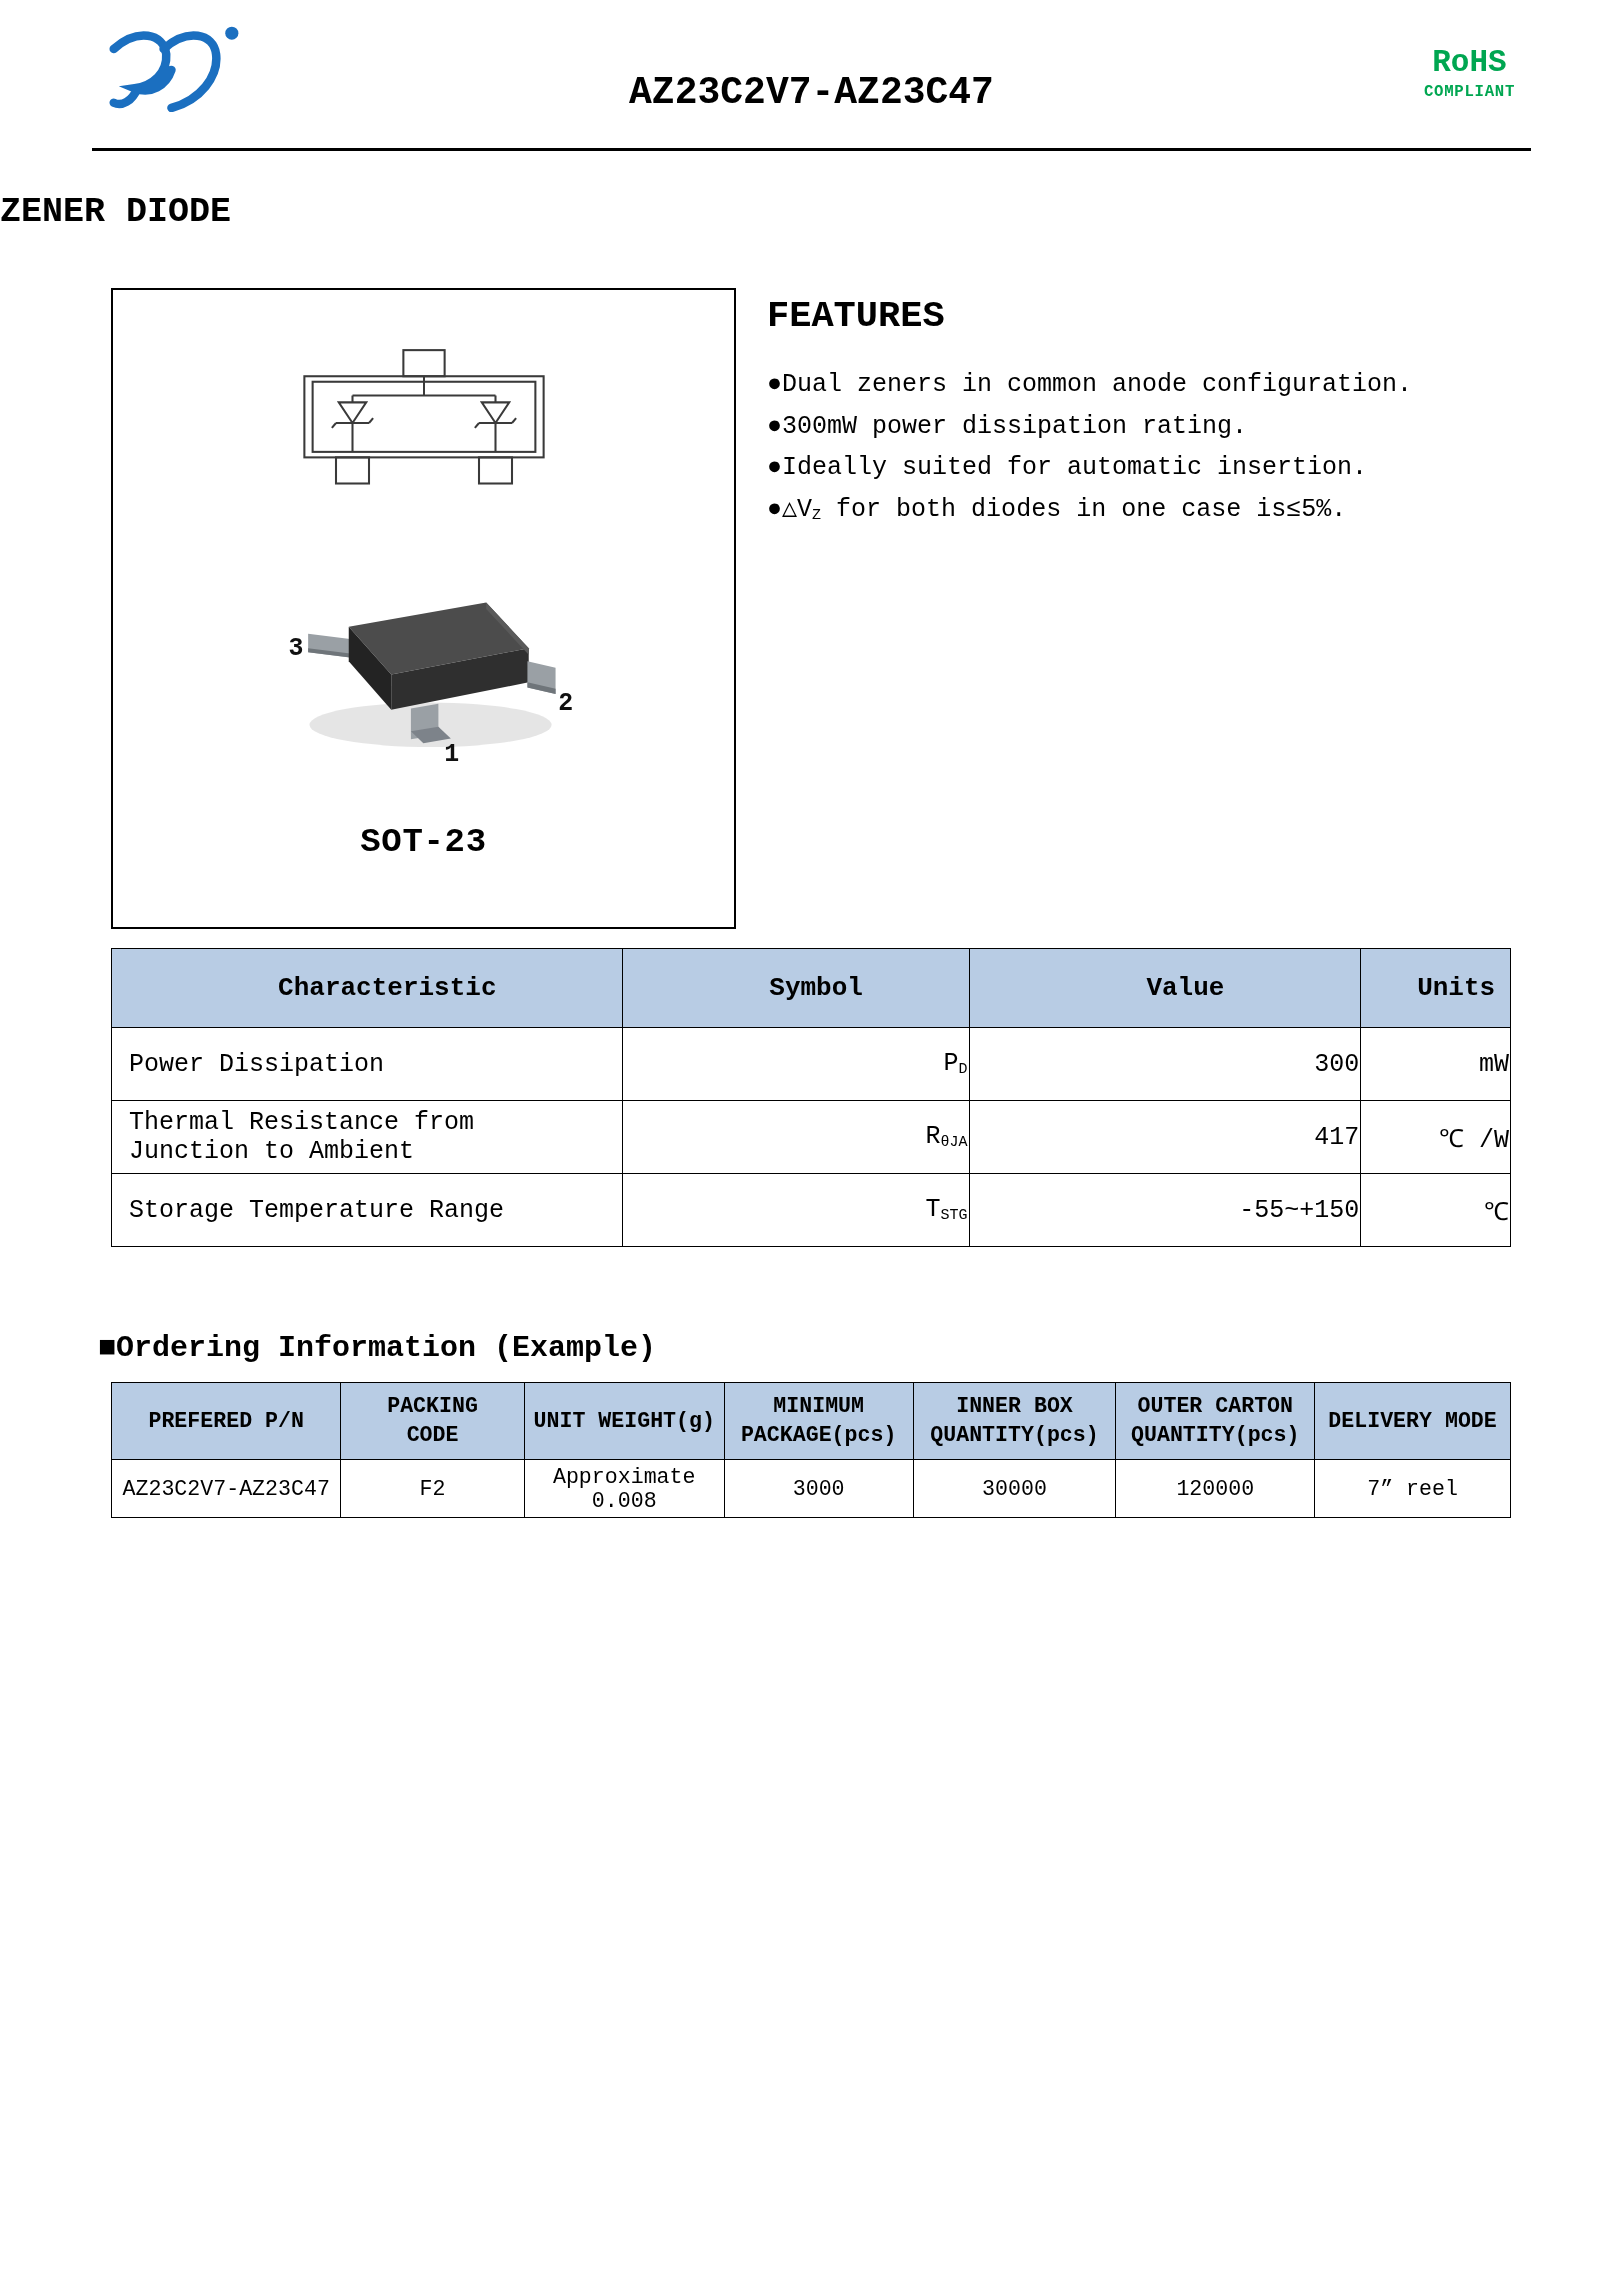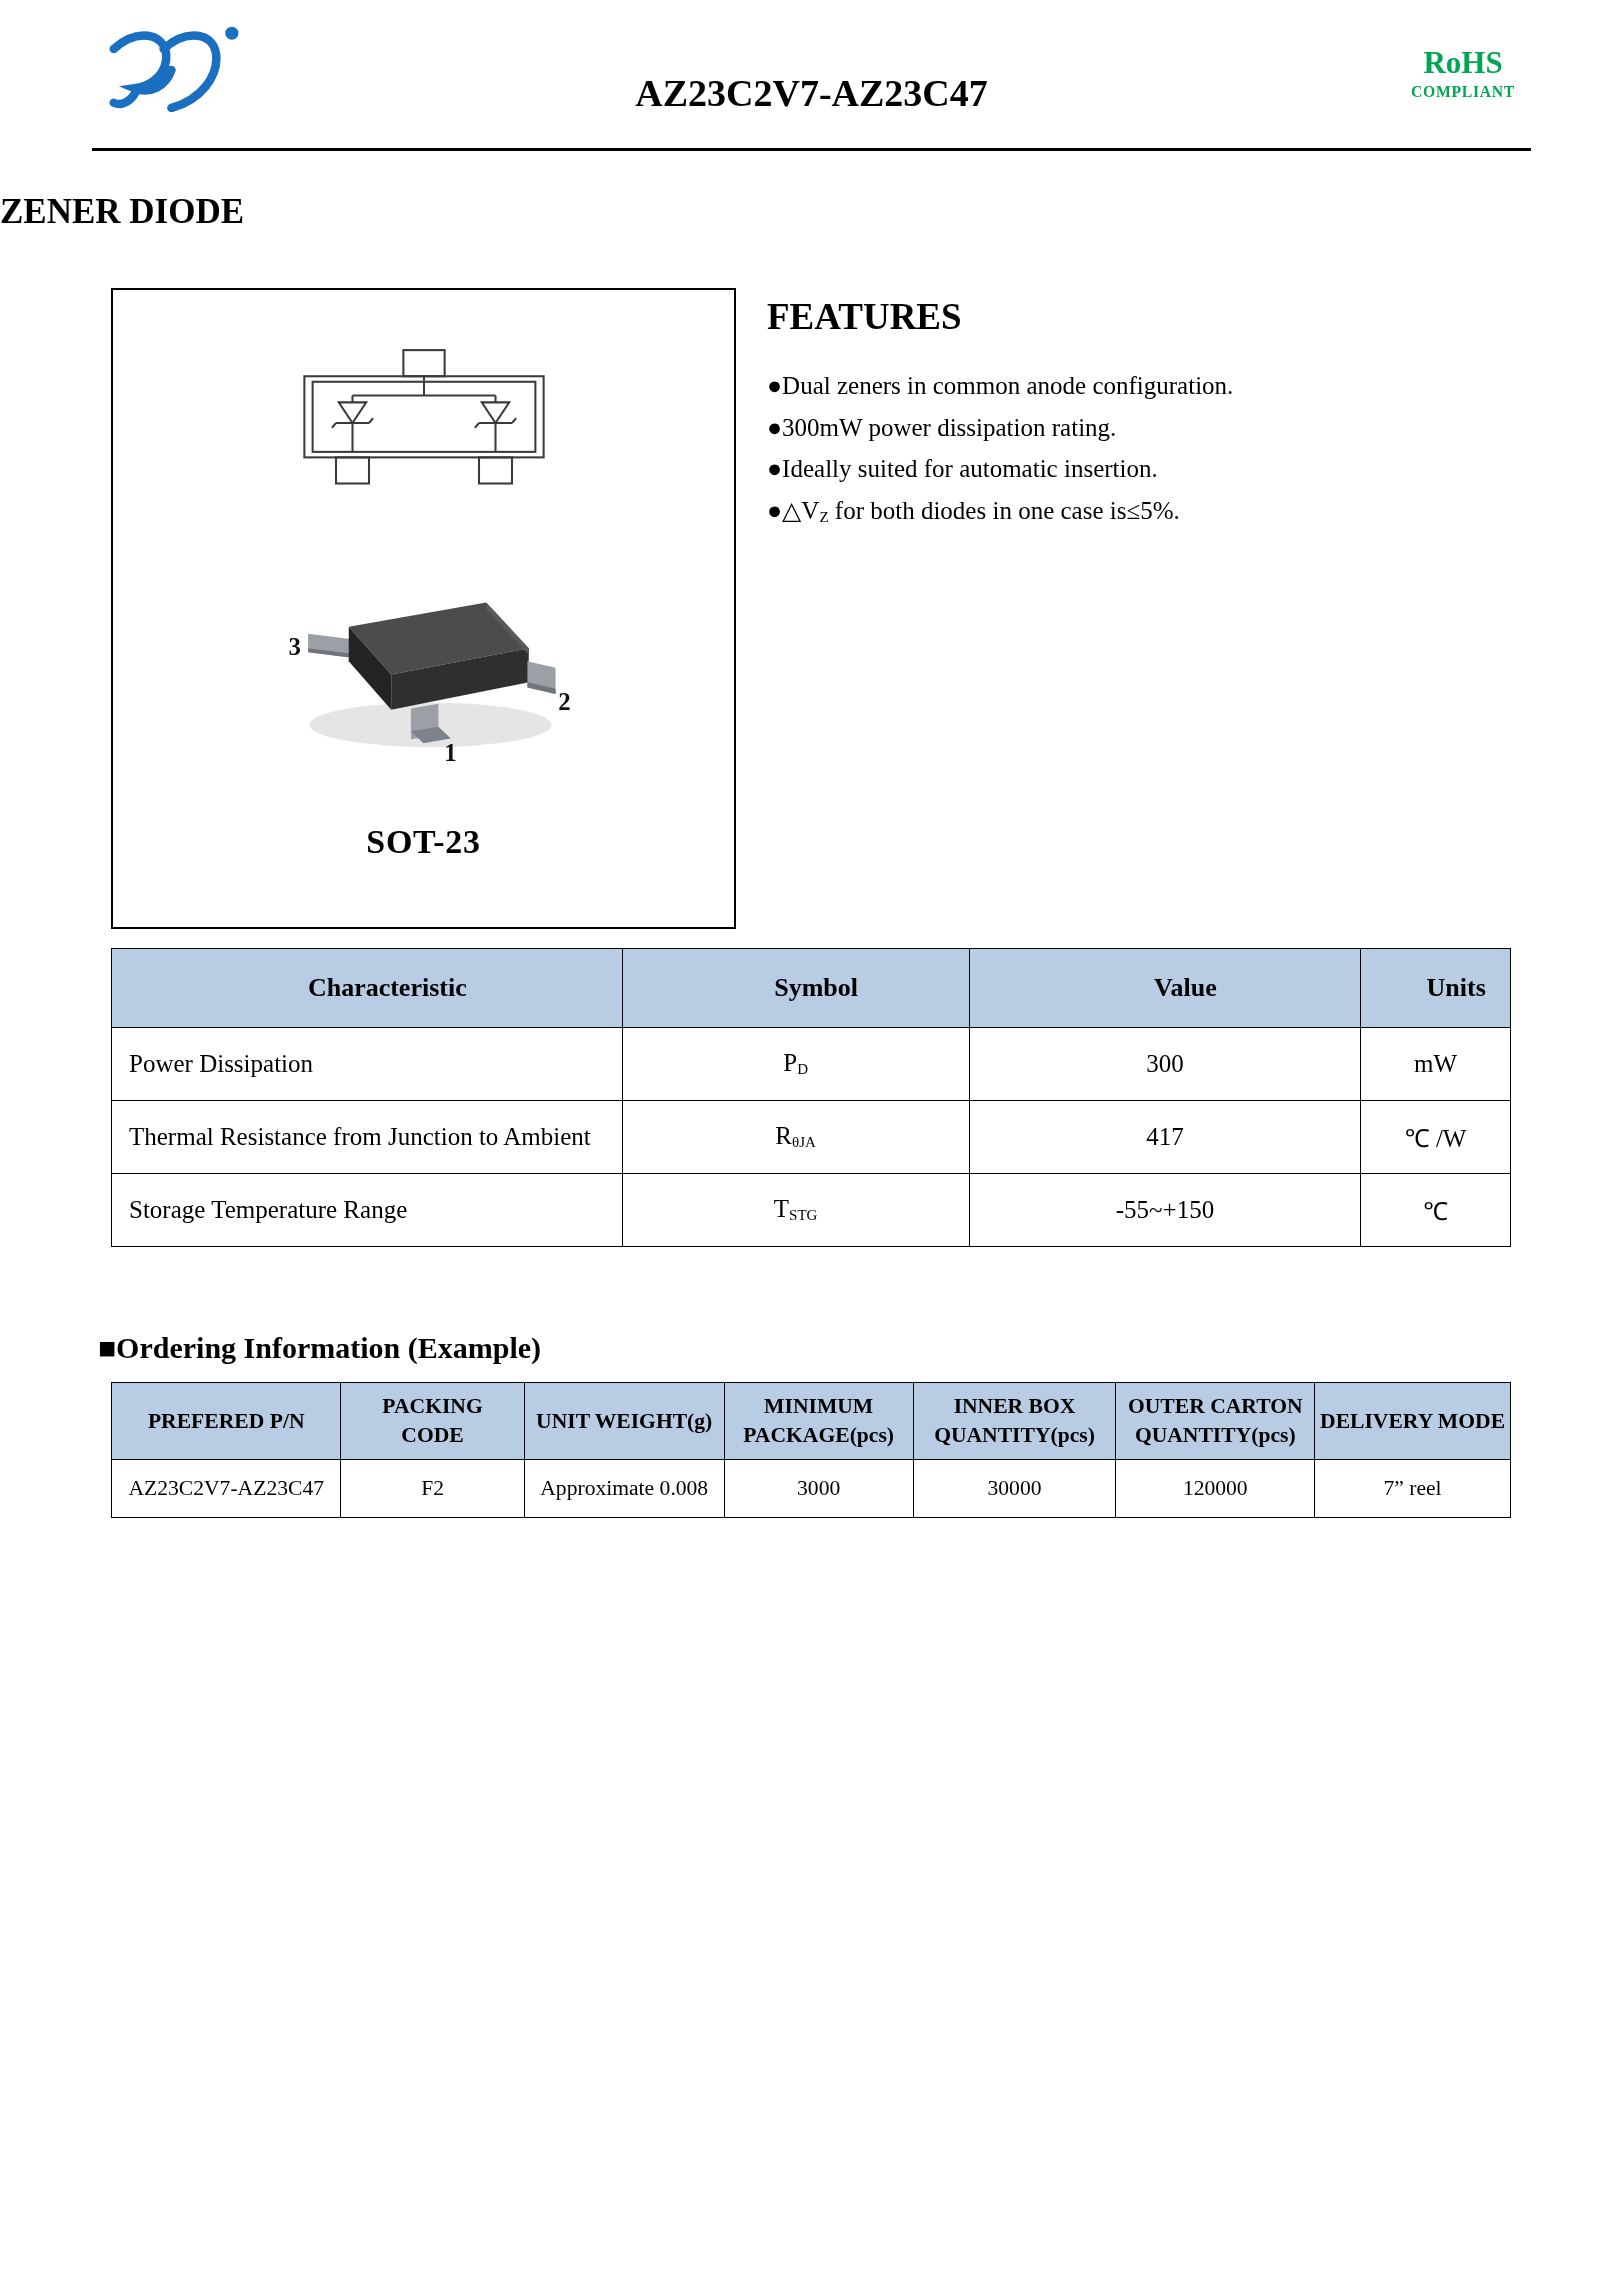--- a/index.html
+++ b/index.html
@@ -1,18 +1,18 @@
 <!DOCTYPE html>
 <html style="--rohs-green: #00A651; --table-header-blue: #B8CCE4; --logo-blue: #1B6FC0;font-size:10.5px"><head>
 <meta charset="utf-8">
 <style>
   html,body { margin:0; padding:0; background:#ffffff; }
   .page {
     position:relative; width:1623px; height:2269px; background:#fff;
-    font-family:Liberation Serif, serif; color:#000; overflow:hidden;
+    font-family:Liberation Mono, monospace; color:#000; overflow:hidden;
   }
 
   
   .header { position:relative; height:164px; }
   .logo { position:absolute; left:98px; top:19.6px; }
   .doc-title { position:absolute; left:0; right:0; top:71px; text-align:center;
                font-size:38px; font-weight:bold; }
   .rohs-block { position:absolute; right:108px; top:47px; text-align:center;
                 color:var(--rohs-green,#00A651); }
   .rohs { font-size:31px; font-weight:bold; line-height:1; }
@@ -36,21 +36,21 @@
   .section-heading.ordering { margin-top:84px; }
 
   .sub { font-size:0.6em; vertical-align:-0.22em; }
 
   
   table { border-collapse:collapse; table-layout:fixed; width:1400px; margin:19.6px 111px 0 111px; }
   th, td { border:1.3px solid #000; box-sizing:border-box; }
   th { background:var(--table-header-blue,#B8CCE4); font-weight:bold; }
 
   .t1 th { font-size:26px; height:79px; text-align:center;padding-left:42px; }
-  .t1 td { font-size:25px; height:73px; text-align:center; }
+  .t1 td { font-size:25px; height:73px; text-align:right; }
   .t1 td.char { text-align:left; padding-left:17px; padding-right:15.7px; }
 
   .t2 { margin-top:17px; }
   .t2 th { font-size:21.6px; height:77px; text-align:center; white-space:pre-line; padding:0 3.9px; line-height:1.35; }
   .t2 td { font-size:21.6px; height:58px; text-align:center; padding:0 3.9px; }
 
   
   .footer { position:absolute; left:0; right:0; bottom:0; height:151px; }
   .page-num { position:absolute; left:0; right:0; bottom:105px; text-align:center; font-size:25px; }
   .footer-rule { position:absolute; left:92px; right:92px; bottom:85px; height:2px; background:#000; }

